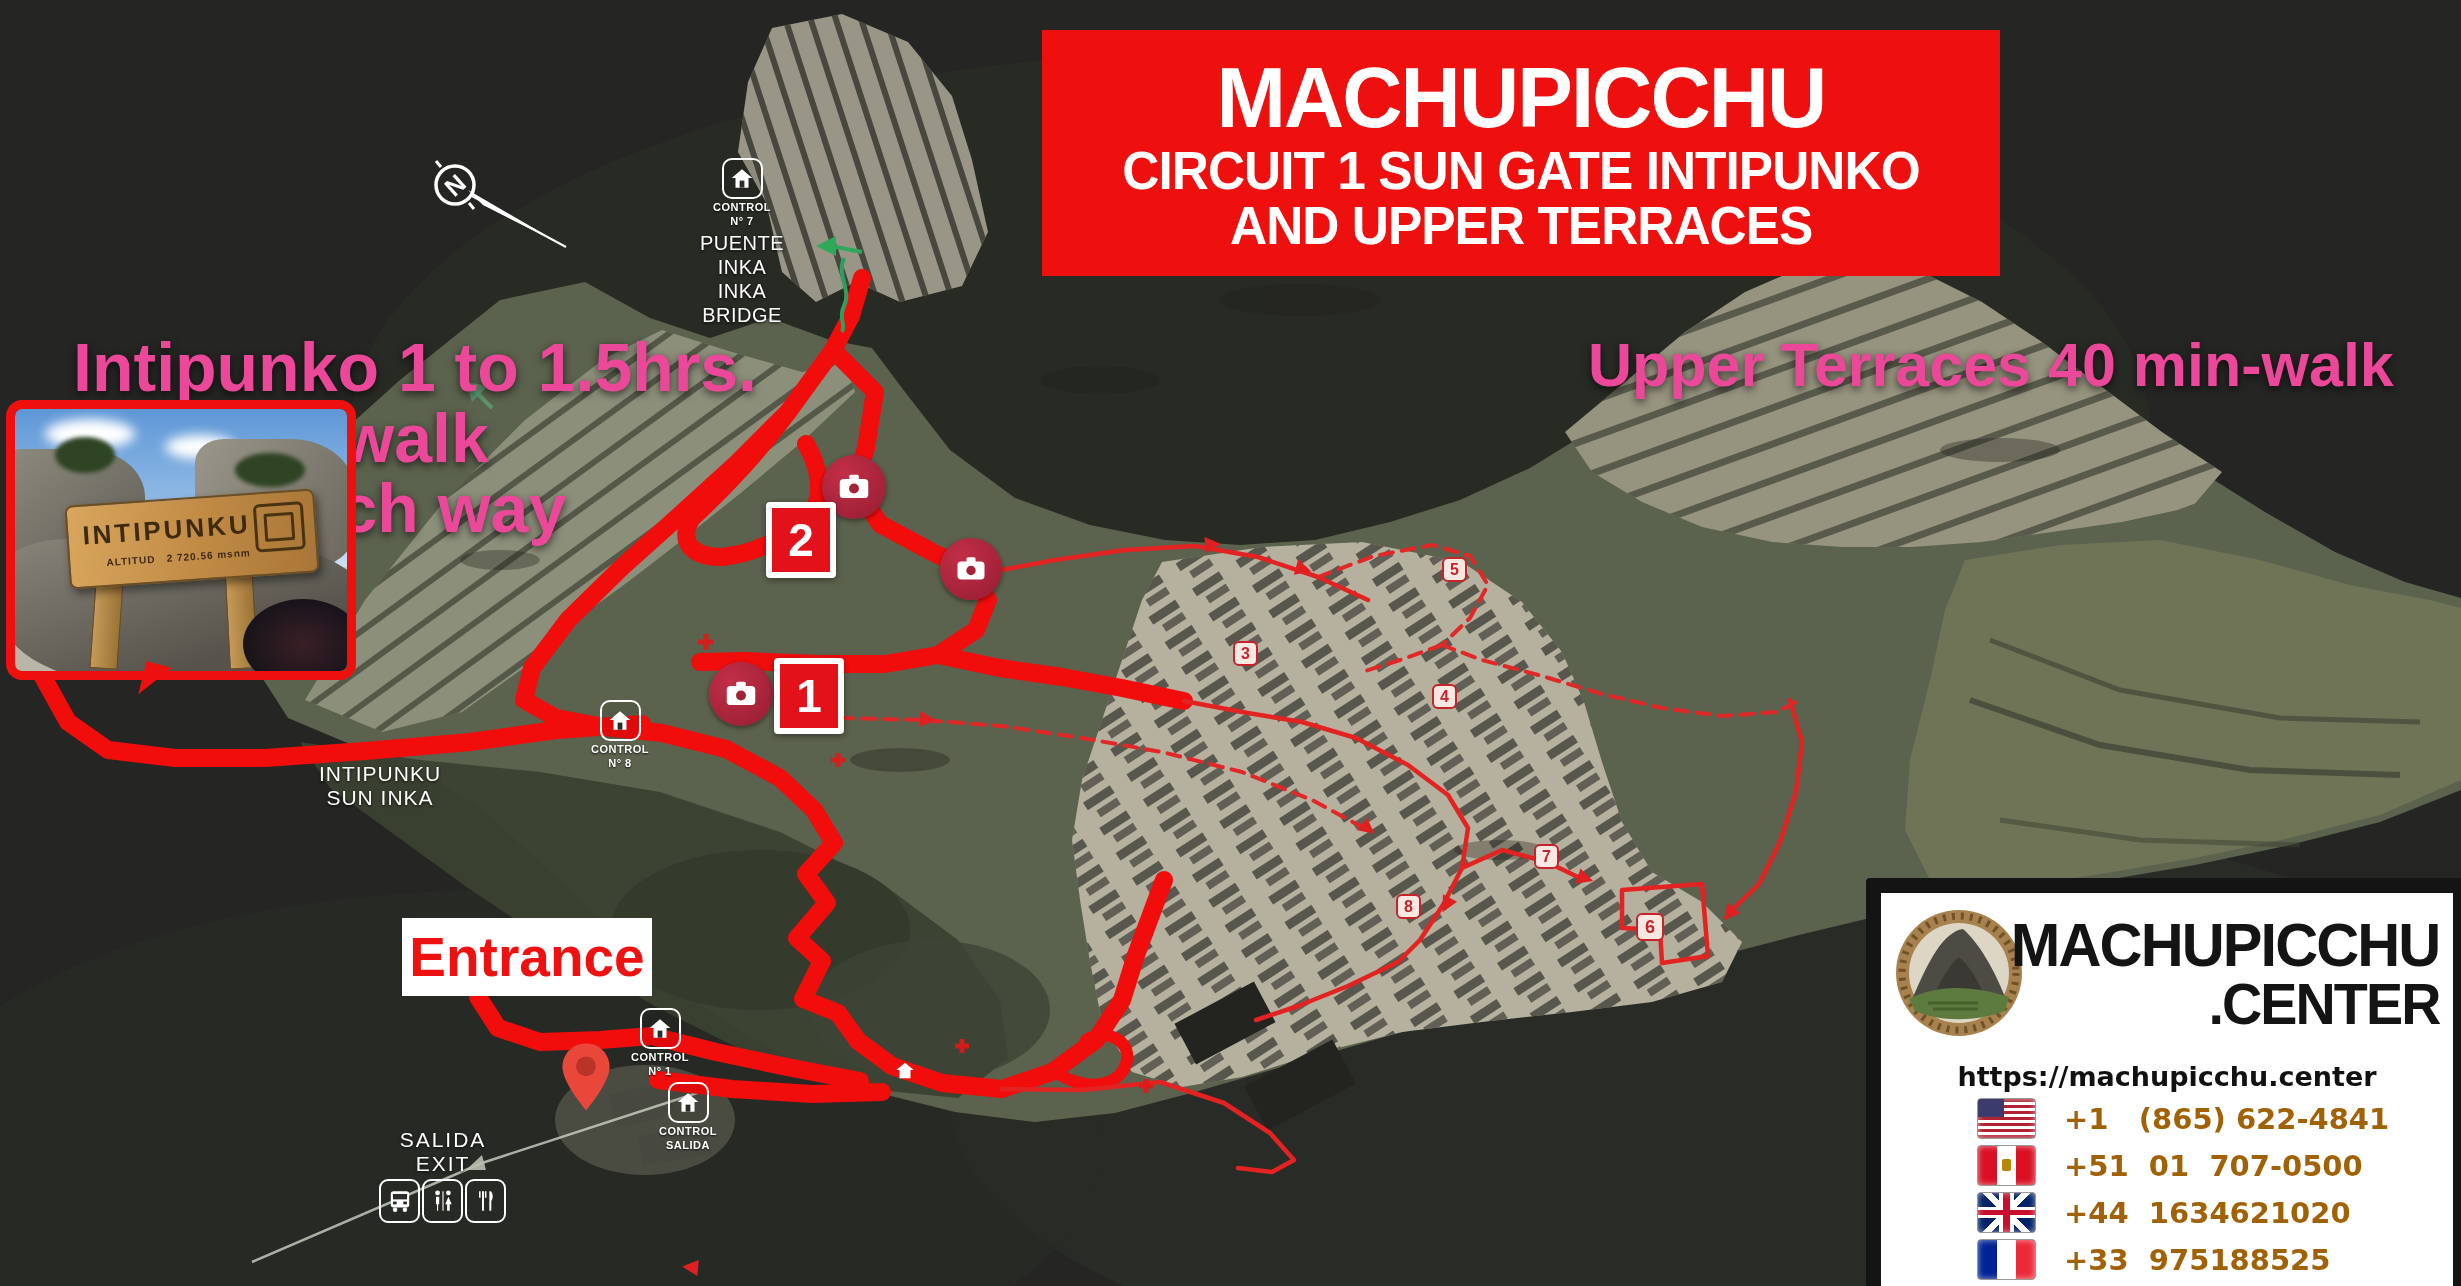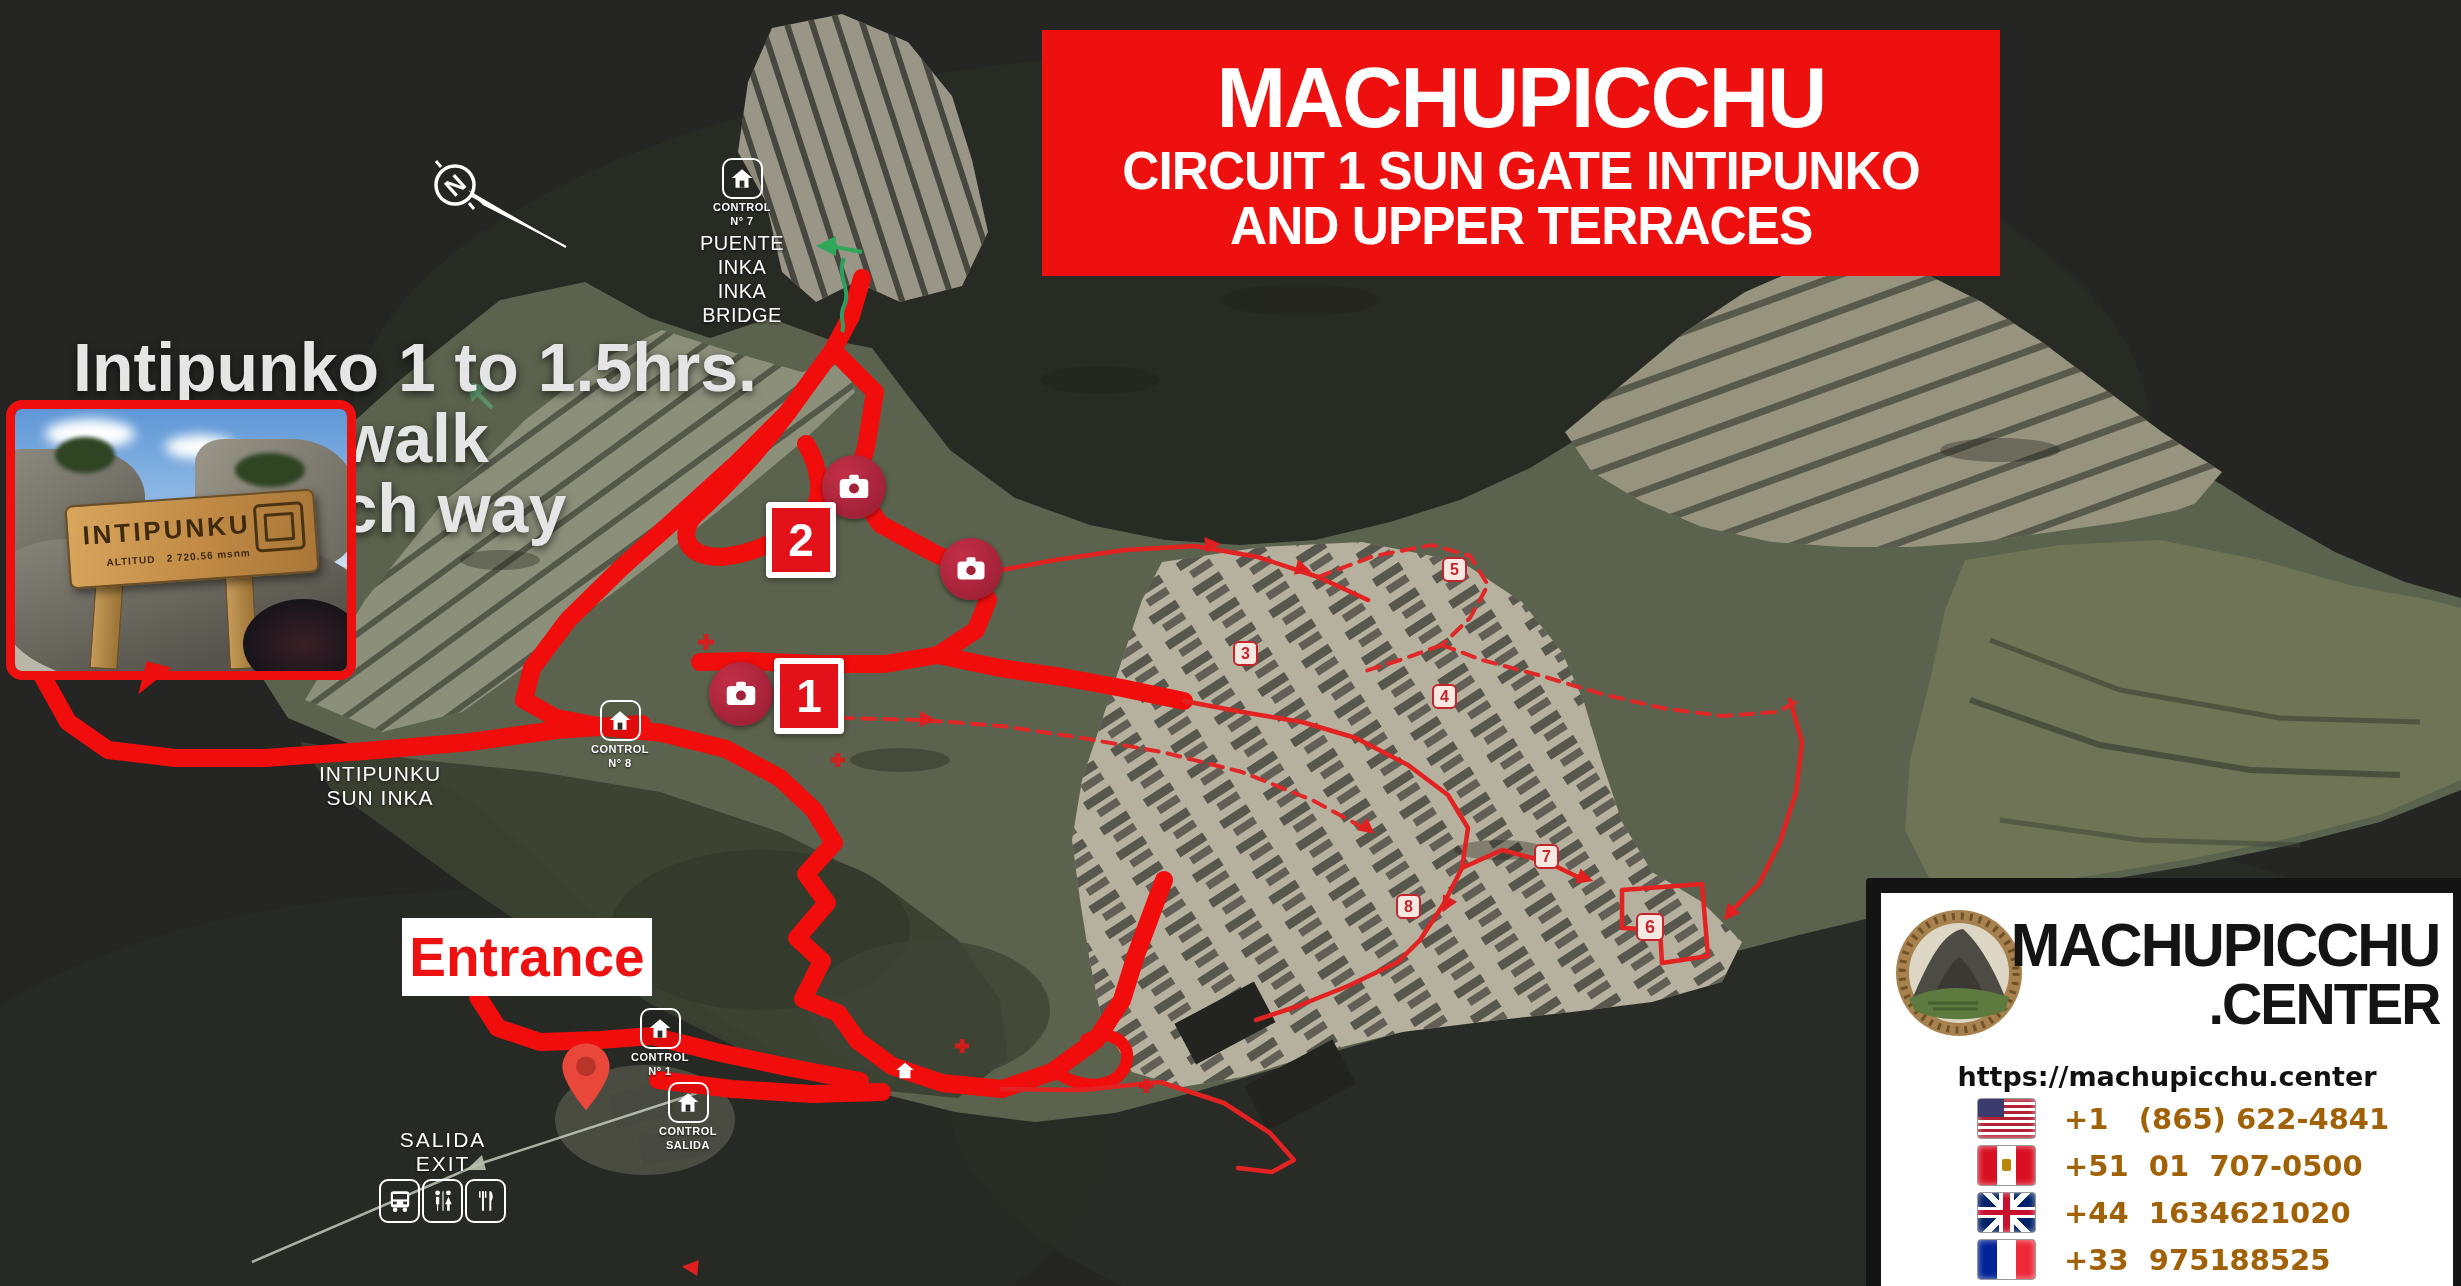--- a/index.html
+++ b/index.html
@@ -7,21 +7,21 @@
          background:#252523;font-family:"Liberation Sans",sans-serif;}
   #terrain{position:absolute;left:0;top:0;}
   .abs{position:absolute;}
   
   .title-box{left:1042px;top:30px;width:958px;height:246px;background:#ee0f0f;
     display:flex;flex-direction:column;align-items:center;justify-content:center;
     color:#fff;text-align:center;line-height:1.04;}
   .title-l1{font-size:86px;font-weight:900;letter-spacing:-2px;transform:scaleX(.97);}
   .title-l2,.title-l3{font-size:53px;font-weight:800;letter-spacing:-1px;transform:scaleX(.97);}
   
-  .note{color:#e5e5e5;font-weight:800;text-shadow:0 3px 8px rgba(0,0,0,.65);}
+  .note{color:#ec4899;font-weight:800;text-shadow:0 3px 8px rgba(0,0,0,.65);}
   .note-intipunko{left:0;top:332px;width:830px;text-align:center;font-size:68px;line-height:1.04;}
   .note-upper{left:1588px;top:330px;font-size:61px;}
   
   .inset{left:6px;top:400px;width:332px;height:262px;border:9px solid #ee0f0f;border-radius:16px;
     overflow:hidden;background:linear-gradient(180deg,#6fa5e000,#fff0);}
   .inset .sky{position:absolute;inset:0;background:linear-gradient(180deg,#5e97d6 0%,#9ec4ea 45%,#cfe0f2 60%,#b9b6a8 61%);}
   .cloud{position:absolute;background:#fff;border-radius:50%;filter:blur(6px);}
   .rock{position:absolute;border-radius:18% 40% 30% 45%;}
   .bush{position:absolute;border-radius:50%;background:#2e4423;filter:blur(2px);}
   .sign{position:absolute;left:52px;top:88px;width:246px;height:80px;
@@ -282,20 +282,21 @@
   <div class="abs title-box">
     <div class="title-l1">MACHUPICCHU</div>
     <div class="title-l2">CIRCUIT 1 SUN GATE INTIPUNKO</div>
     <div class="title-l3">AND UPPER TERRACES</div>
   </div>
 
   <div class="abs note note-intipunko">
     <div>Intipunko 1 to 1.5hrs. walk</div>
     <div>each way</div>
   </div>
+  <div class="abs note note-upper">Upper Terraces 40 min-walk</div>
 
   <div class="abs inset">
     <div class="sky"></div>
     <div class="cloud" style="left:30px;top:10px;width:90px;height:30px;"></div>
     <div class="cloud" style="left:150px;top:26px;width:70px;height:24px;"></div>
     <div class="rock" style="left:-20px;top:40px;width:150px;height:120px;background:linear-gradient(140deg,#8e8b80,#5f5d54);"></div>
     <div class="rock" style="left:180px;top:30px;width:160px;height:130px;background:linear-gradient(120deg,#9a968a,#6a675d);"></div>
     <div class="rock" style="left:-10px;top:130px;width:360px;height:150px;background:linear-gradient(160deg,#87847a,#55534b 70%);"></div>
     <div class="bush" style="left:40px;top:28px;width:60px;height:36px;"></div>
     <div class="bush" style="left:220px;top:44px;width:70px;height:34px;"></div>

